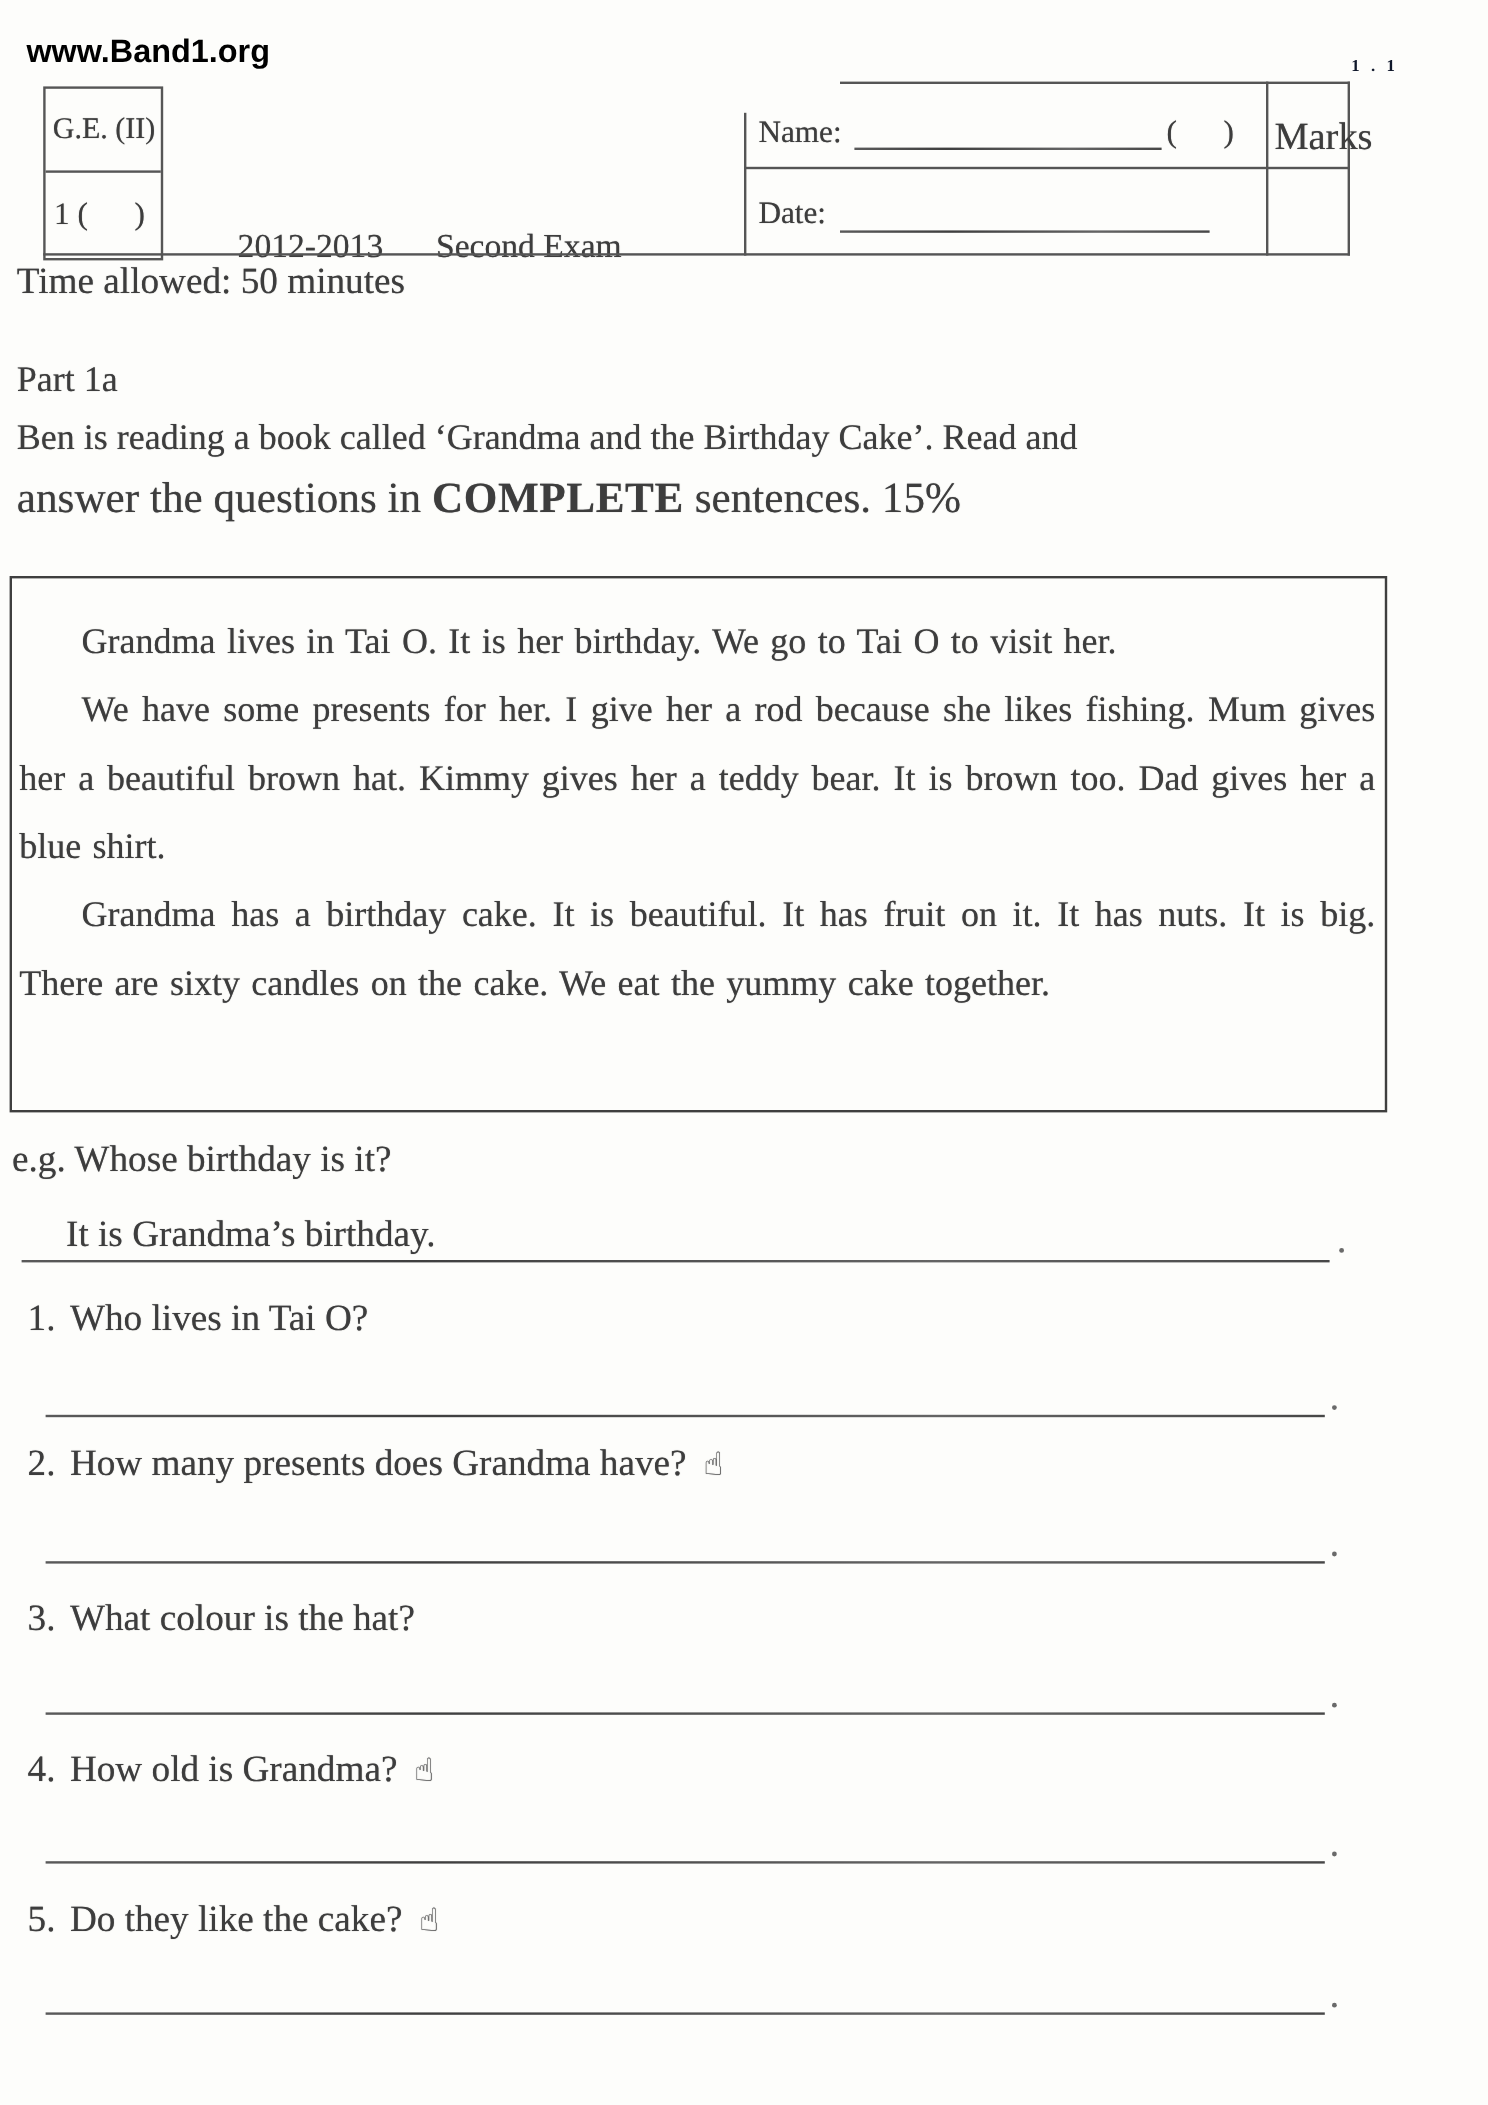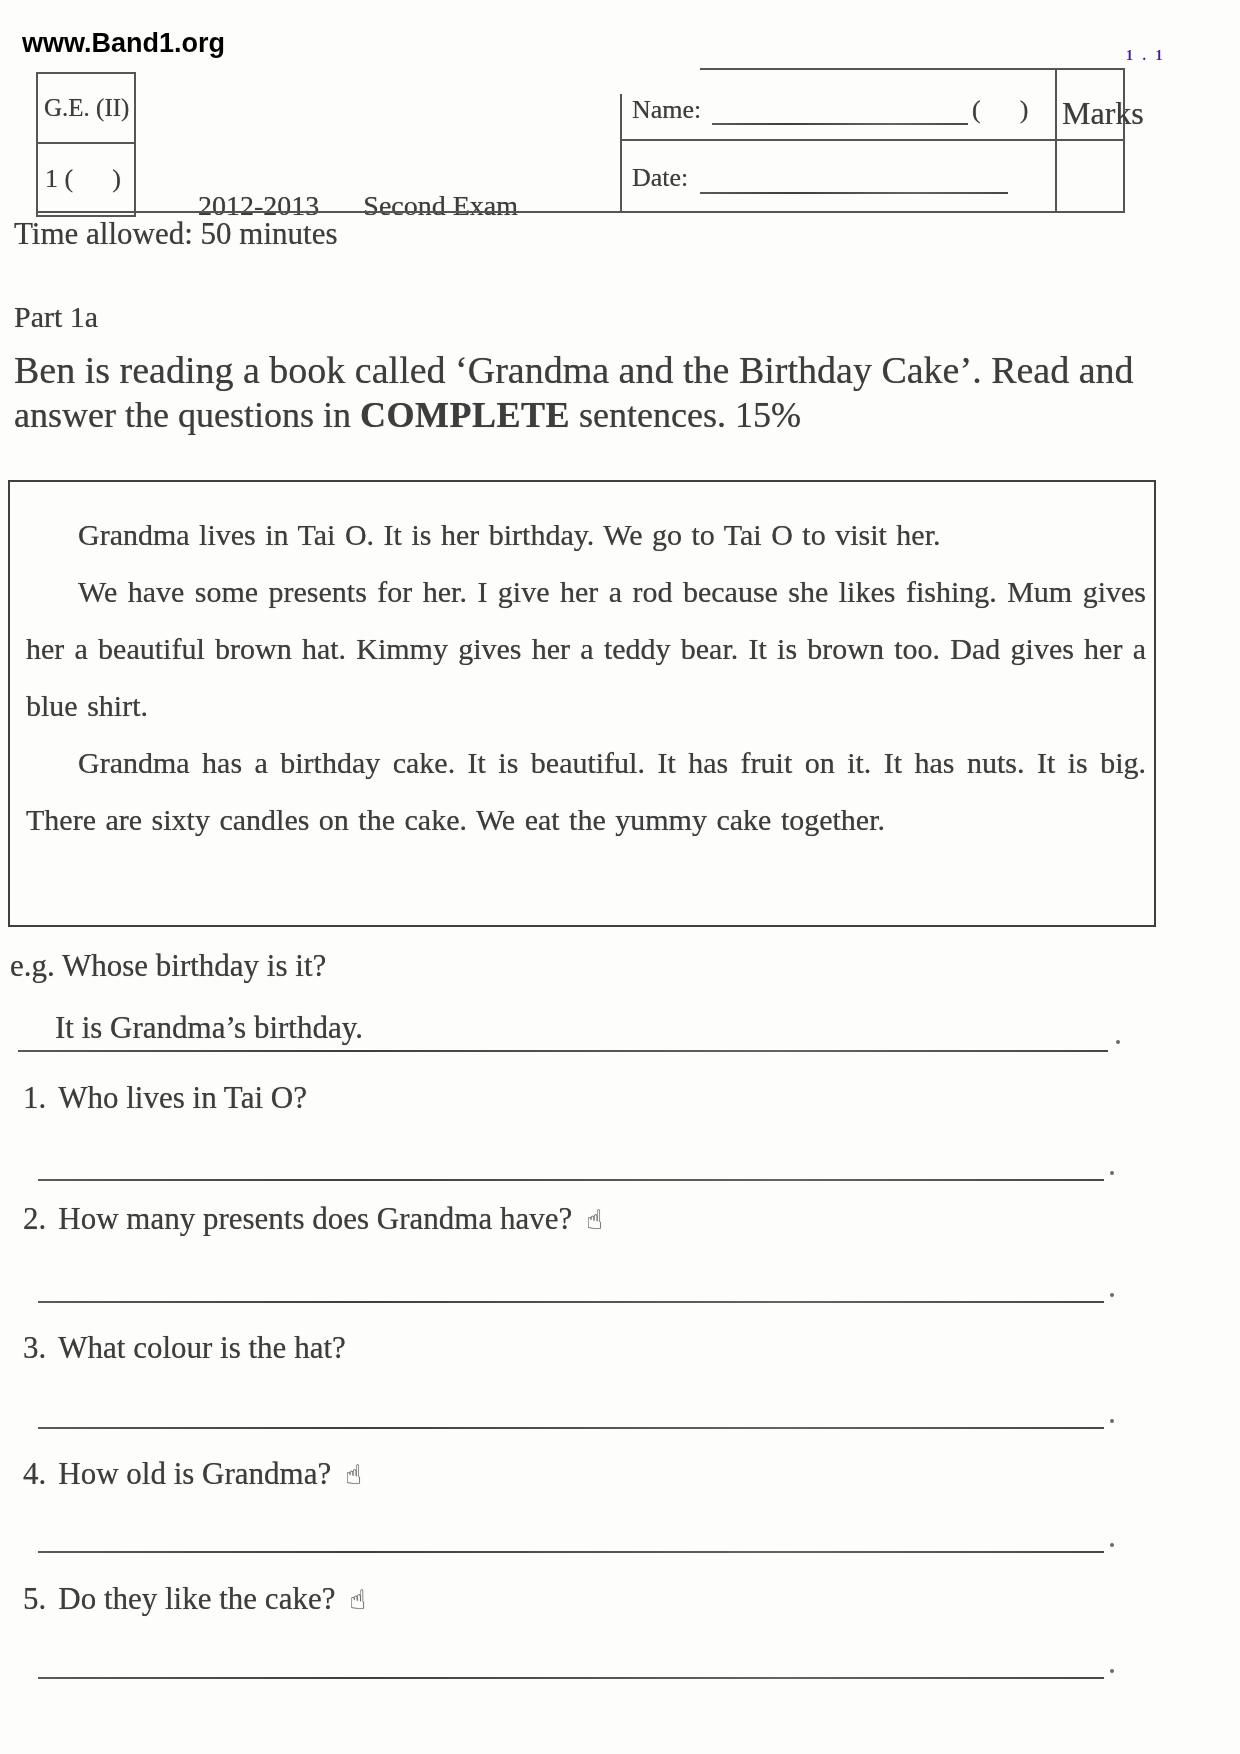--- a/index.html
+++ b/index.html
@@ -15,21 +15,21 @@
   .scan{ text-shadow:0 0 .7px rgba(70,70,70,.75); }
 
   
   .watermark{
     position:absolute;left:22px;top:28px;
     font-family:"Liberation Sans","DejaVu Sans",sans-serif;
     font-weight:600;font-size:27px;color:#000;
   }
   .page-marker{
     position:absolute;left:1126px;top:48px;
-    font-size:14px;letter-spacing:3px;color:#4c1d95;font-weight:bold;
+    font-size:14px;letter-spacing:3px;color:#0f172a;font-weight:bold;
   }
 
   
   .vline,.hline{position:absolute;background:#555;}
   .class-box{
     position:absolute;left:36px;top:72px;width:96px;height:141px;
     border:2px solid #565656;
   }
   .class-box .cell1{
     height:68px;border-bottom:2px solid #565656;
@@ -49,28 +49,28 @@
   .name-bracket{position:absolute;left:972px;top:95px;font-size:26px;white-space:pre;}
   .marks-label{position:absolute;left:1062px;top:95px;font-size:32px;}
   .date-label{position:absolute;left:632px;top:163px;font-size:26px;}
 
   .blank{position:absolute;height:2px;background:linear-gradient(90deg,#5a5a5a,#3f3f3f 30%,#646464 70%,#474747);}
   .dot{position:absolute;width:4px;height:4px;border-radius:50%;background:#6a6a6a;}
 
   
   .time-allowed{position:absolute;left:14px;top:216px;font-size:31px;}
   .part-title{position:absolute;left:14px;top:300px;font-size:30px;}
-  .intro1{position:absolute;left:14px;top:348px;font-size:38px;}
+  .intro1{position:absolute;left:14px;top:348px;font-size:30px;}
   .intro2{position:absolute;left:14px;top:394px;font-size:36px;}
   .intro2 .bold{font-weight:bold;letter-spacing:.5px;}
 
   .passage-box{
     position:absolute;left:8px;top:480px;width:1148px;height:447px;
     border:2px solid #3f3f3f;box-sizing:border-box;
-    padding:24px 8px 10px 16px;
+    padding:24px 8px 10px 6px;
   }
   .passage-box p{
     margin:0;font-size:30px;line-height:57px;
     text-align:justify;text-indent:52px;word-spacing:2px;
   }
 
   .example-q{position:absolute;left:10px;top:948px;font-size:31px;}
   .example-a{position:absolute;left:55px;top:1010px;font-size:31px;}
 
   .q{position:absolute;left:8px;font-size:31px;margin-left:15px;}

